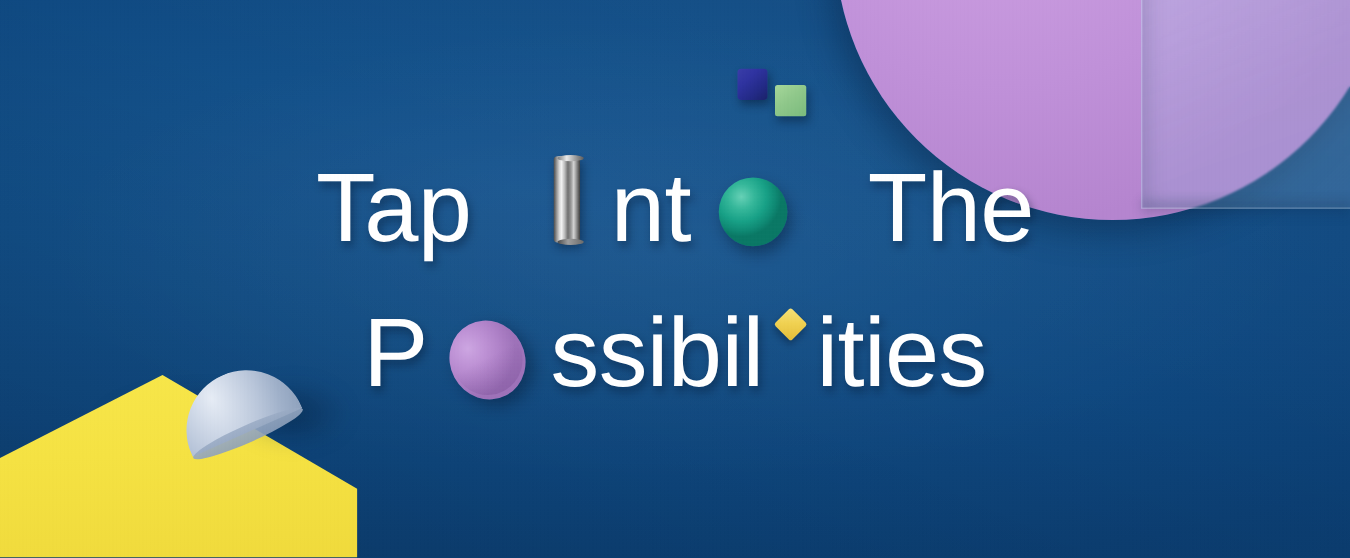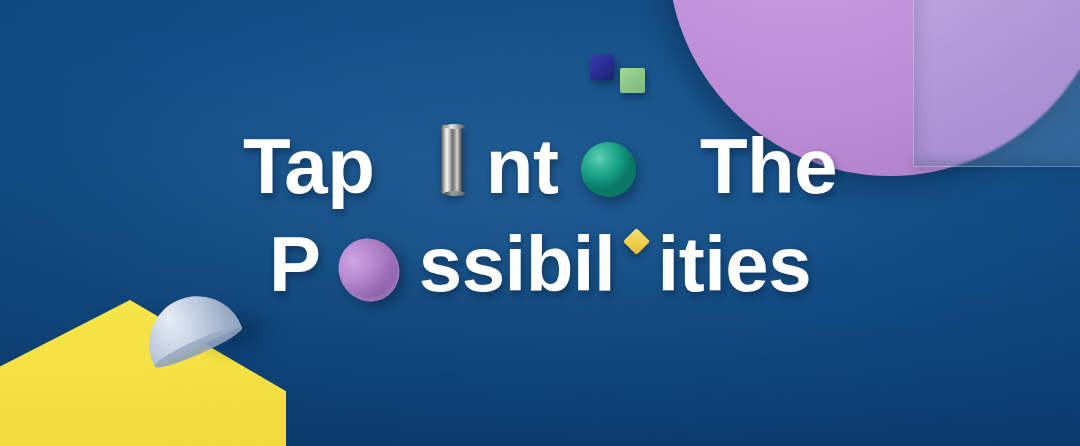--- a/index.html
+++ b/index.html
@@ -162,21 +162,21 @@
 
   
   .headline {
     position: absolute;
     left: 0;
     top: 118px;
     width: 1080px;
     text-align: center;
     color: #ffffff;
     font-family: "Liberation Sans", sans-serif;
-    font-weight: bold;
+    font-weight: normal;
     letter-spacing: -0.5px;
   }
   .line {
     position: relative;
     display: block;
     font-size: 78px;
     line-height: 96px;
     white-space: nowrap;
     text-shadow: 2px 4px 7px rgba(4,22,46,0.42);
   }
@@ -260,21 +260,21 @@
     left: -9px;
     top: -59px;
     width: 19px;
     height: 19px;
     transform: rotate(45deg);
     border-radius: 2px;
     background: linear-gradient(135deg, #f6e279 0%, #f0d151 48%, #e2bd38 100%);
     box-shadow: 2px 3px 6px rgba(4,22,46,0.40);
   }
 
-  .line2 { margin-top: 2px; }
+  .line2 { margin-top: 20px; }
 </style>
 </head>
 <body>
 
 <div id="stage">
 
   <div class="bg-base"></div>
   <div class="bg-vignette"></div>
 
   <div class="purple-circle"></div>

